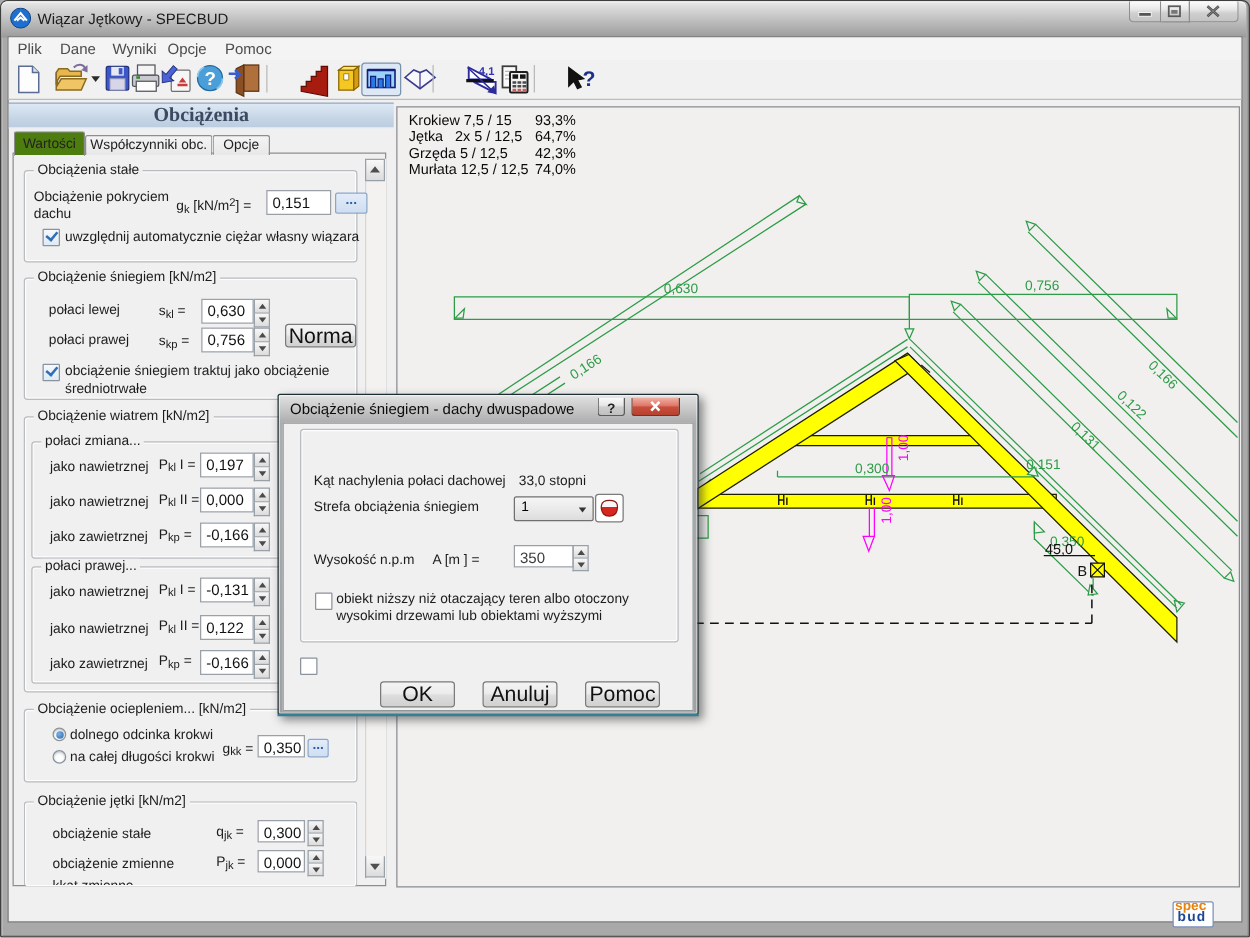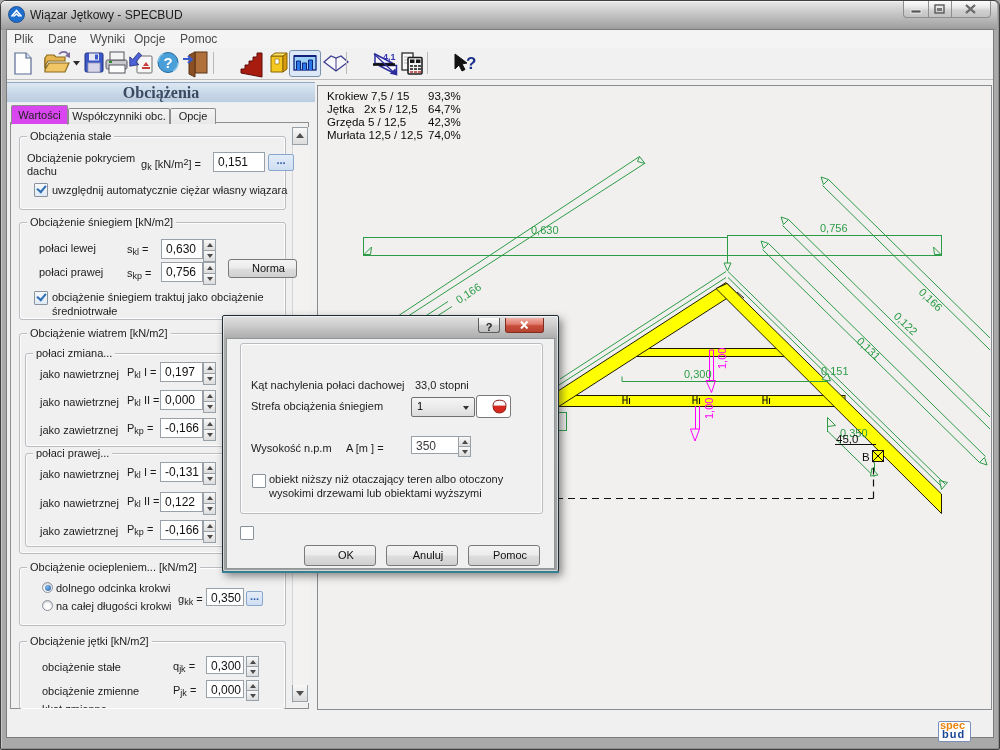--- a/index.html
+++ b/index.html
@@ -41,21 +41,21 @@
 .inp{position:absolute;background:#fff;border:1px solid #9aa0a8;font-size:12px;color:#111;white-space:nowrap;}
 .inp span{position:relative;top:2px;left:4px;}
 .spin{position:absolute;width:13px;}
 .spb{height:50%;border:1px solid #98a0a8;background:linear-gradient(#f8f8f8,#dcdcdc);position:relative;}
 .spb+.spb{border-top:none;}
 .spb i{position:absolute;left:3px;width:0;height:0;border-left:3px solid transparent;border-right:3px solid transparent;}
 .spu i{top:3px;border-bottom:4px solid #4a4a4a;}
 .spd i{top:3px;border-top:4px solid #4a4a4a;}
 .chk{position:absolute;width:12px;height:12px;background:#fff;border:1px solid #8a929c;border-radius:1px;}
 .btn{position:absolute;background:linear-gradient(#f4f4f4,#ececec 45%,#dddddd 55%,#d0d0d0);
- border:1px solid #7a7a7a;border-radius:3px;font-size:11px;color:#111;text-align:center;padding-left:12px;}
+ border:1px solid #7a7a7a;border-radius:3px;font-size:17px;color:#111;text-align:center;}
 .dots{position:absolute;background:linear-gradient(#e3ecf8,#cfdef2);border:1px solid #89a6cc;border-radius:2px;
  color:#2d5ca8;font-weight:bold;text-align:center;font-size:11px;}
 .radio{position:absolute;width:9px;height:9px;border-radius:50%;background:#fff;border:1px solid #8a929c;box-shadow:inset 0 1px 2px rgba(120,130,140,0.5);}
 .r-on::after{content:"";position:absolute;left:1.5px;top:1.5px;width:6px;height:6px;border-radius:50%;
  background:radial-gradient(circle at 35% 35%,#7ab3e8,#2a62a8);}
 .c-on{background:linear-gradient(#f6f9fc,#dfeaf5);}
 .c-on::after{content:"";position:absolute;left:2px;top:1px;width:7px;height:4px;
  border-left:2px solid #2f6fb5;border-bottom:2px solid #2f6fb5;transform:rotate(-50deg);}
 sub{font-size:9px;vertical-align:-2px;}
 sup{font-size:9px;vertical-align:3px;}
@@ -221,21 +221,21 @@
 
   <g>
             <path d="M448 6 l0 15 l4 -4 l3 6 l3 -1.5 l-3 -5.5 l5 -1 z" fill="#111" stroke="#111"></path>
      <text x="459" y="21" font-size="17" font-weight="bold" fill="#1b2f8c" font-family="Liberation Sans">?</text>
           </g>
  </svg>
  </div>
  <div id="lpanel">
   <div id="lp-head">Obciążenia</div>
   <div id="tabpage"></div>
-  <div class="tab" style="left:4px;top:24px;width:55px;height:18px;line-height:18px;background:#d946ef;z-index:3;border-bottom:1px solid #f2f2f2;">Wartości</div>
+  <div class="tab" style="left:4px;top:24px;width:55px;height:18px;line-height:18px;background:#4d7c0f;z-index:3;border-bottom:1px solid #f2f2f2;">Wartości</div>
   <div class="tab" style="left:61px;top:27px;width:100px;height:15px;line-height:15px;z-index:2;">Współczynniki obc.</div>
   <div class="tab" style="left:163px;top:27px;width:44px;height:15px;line-height:15px;z-index:2;">Opcje</div>
 
   <div style="position:absolute;left:285px;top:46px;width:16px;height:576px;background:#f3f2f1;border-left:1px solid #d5d5d5;"></div>
   <div class="spb" style="position:absolute;left:285px;top:46px;width:14px;height:16px;">
           <i style="position:absolute;left:3px;top:5px;width:0;height:0;border-left:4px solid transparent;border-right:4px solid transparent;border-bottom:5px solid #4f4f4f;"></i>
         </div>
   <div class="spb" style="position:absolute;left:285px;top:604px;width:14px;height:16px;">
           <i style="position:absolute;left:3px;top:6px;width:0;height:0;border-left:4px solid transparent;border-right:4px solid transparent;border-top:5px solid #4f4f4f;"></i>
         </div>
@@ -482,20 +482,21 @@
             <text x="364" y="113">2x 5 / 12,5</text>
             <text x="428" y="113">64,7%</text>
    <text x="327" y="126">Grzęda  5 / 12,5</text>
             <text x="428" y="126">42,3%</text>
    <text x="327" y="139">Murłata 12,5 / 12,5</text>
             <text x="428" y="139">74,0%</text>
   </g>
  </svg>
  </div>
  <div id="dialog">
+  <div id="dlg-title">Obciążenie śniegiem - dachy dwuspadowe</div>
   <div class="dbtn" style="left:255px;top:2px;width:20px;height:14px;">
     <span style="position:relative;top:-1px;font-size:11px;font-weight:bold;color:#222;">?</span></div>
   <div class="dbtn" style="left:282px;top:2px;width:37px;height:14px;background:linear-gradient(#f0b0a6,#e07a6a 45%,#c94d3c 55%,#b5422f);border-color:#7e2d1f;">
     <svg width="37" height="14">
             <path d="M15 3.5 L21.5 10.5 M21.5 3.5 L15 10.5" stroke="#fff" stroke-width="2"></path>
           </svg></div>
   <div id="dlg-body">
    <div class="gb" style="left:13px;top:4px;width:301px;height:169px;background:transparent;"></div>
    <div class="lab" style="left:24px;top:40px;">Kąt nachylenia połaci dachowej</div>
    <div class="lab" style="left:188px;top:40px;">33,0 stopni</div>

